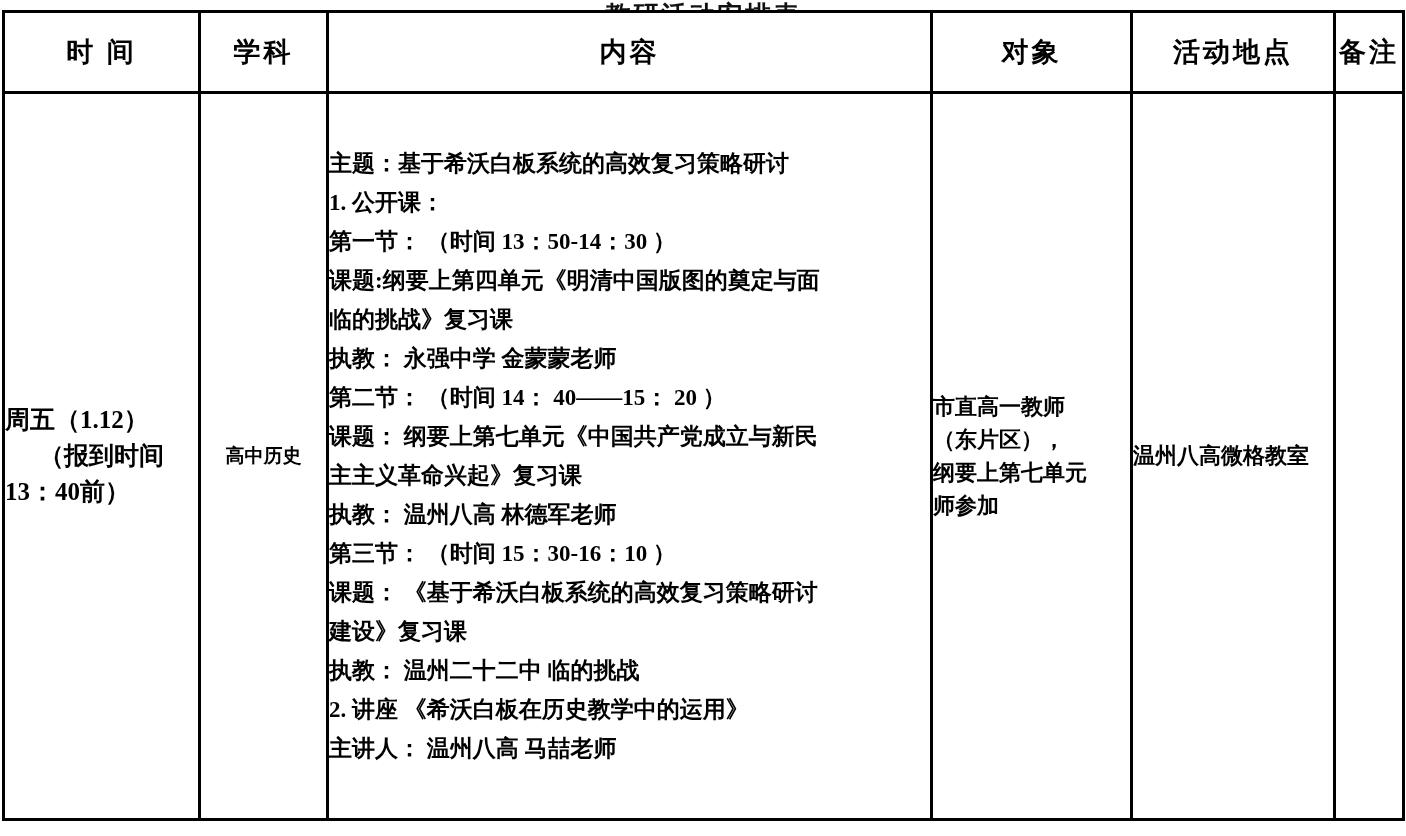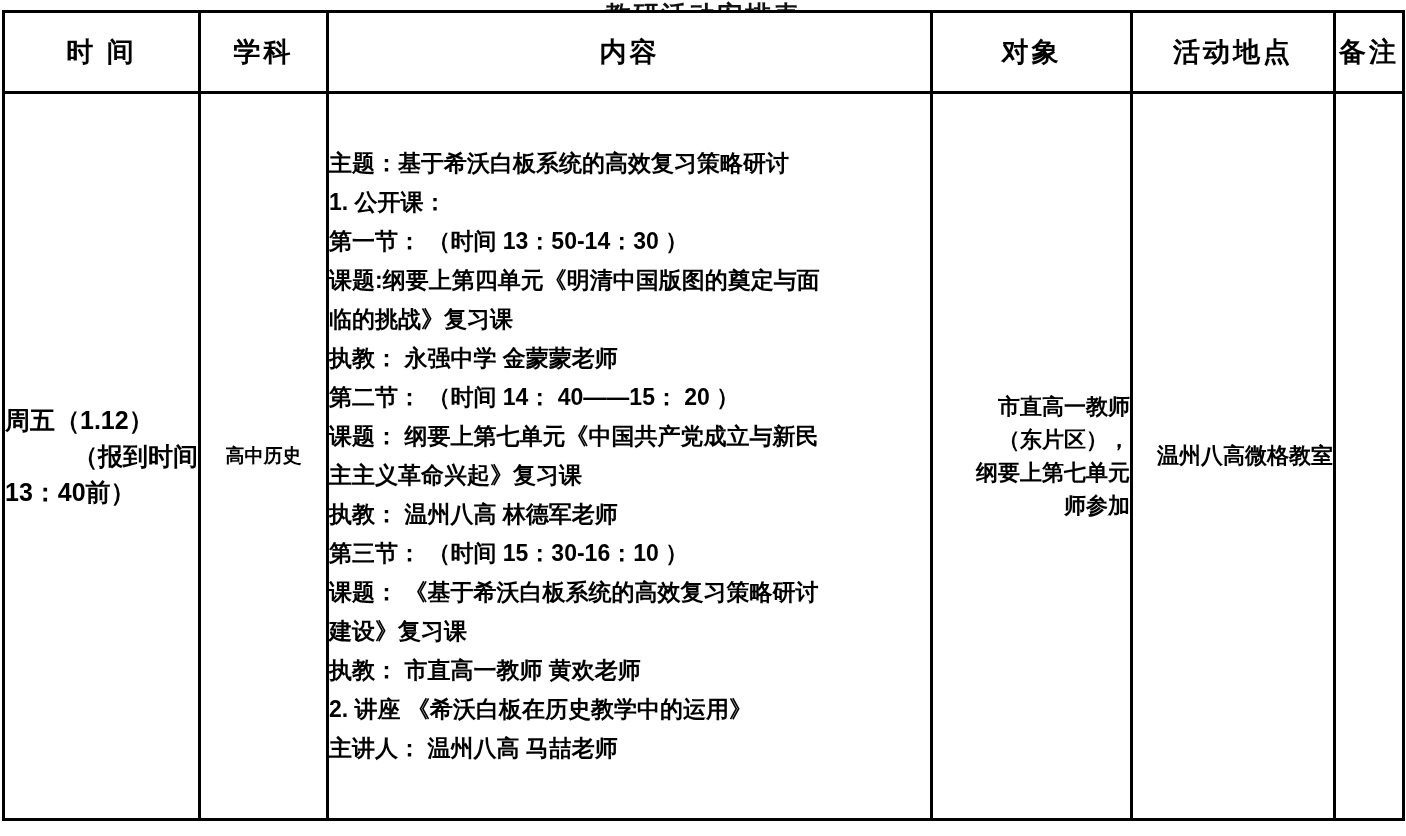--- a/index.html
+++ b/index.html
@@ -73,21 +73,21 @@
 
   td.cell-time {
     font-size: 25px;
     line-height: 36px;
     text-align: left;
     padding: 0 4px 0 6px;
     vertical-align: middle;
     margin-left: 26px;
   }
   td.cell-time .line-indent { display: block; }
-  td.cell-time .line-center { display: block; text-align: right; }
+  td.cell-time .line-center { display: block; text-align: center; }
 
   td.cell-subject {
     font-size: 19px;
     text-align: center;
     vertical-align: middle;
     letter-spacing: 0px;
   }
 
   td.cell-content {
     font-size: 23px;
@@ -97,39 +97,39 @@
     vertical-align: top;
   }
   td.cell-content p {
     margin: 0;
     font-weight: bold;
   }
 
   td.cell-target {
     font-size: 22px;
     line-height: 33px;
-    text-align: right;
+    text-align: left;
     vertical-align: middle;
     padding: 0 4px;
   }
 
   td.cell-place {
     font-size: 22px;
-    text-align: right;
+    text-align: left;
     vertical-align: middle;
     padding: 0 2px;
   }
 
   td.cell-remark {
     vertical-align: middle;
     text-align: center;
     font-size: 22px;
   }
 
-  .body-row td { height: 724px; }
+  .body-row td { height: 724px; font-family: Liberation Serif, serif; }
 </style>
 </head>
 <body>
 
 <div class="page">
 
   <div class="title-strip">教研活动安排表</div>
 
   <table class="schedule">
     <colgroup>
@@ -168,21 +168,21 @@
           <p>课题:纲要上第四单元《明清中国版图的奠定与面</p>
           <p>临的挑战》复习课</p>
           <p>执教： 永强中学 金蒙蒙老师</p>
           <p>第二节： （时间 14： 40——15： 20 ）</p>
           <p>课题： 纲要上第七单元《中国共产党成立与新民</p>
           <p>主主义革命兴起》复习课</p>
           <p>执教： 温州八高 林德军老师</p>
           <p>第三节： （时间 15：30-16：10    ）</p>
           <p>课题： 《基于希沃白板系统的高效复习策略研讨</p>
           <p>建设》复习课</p>
-          <p>执教： 市直高一教师 黄欢老师</p>
+          <p>执教： 温州二十二中 临的挑战</p>
           <p>2. 讲座 《希沃白板在历史教学中的运用》</p>
           <p>主讲人： 温州八高 马喆老师</p>
         </td>
 
         <td class="cell-target">
           <span>市直高一教师</span><br>
           <span>（东片区），</span><br>
           <span>纲要上第七单元</span><br>
           <span>师参加</span>
         </td>

